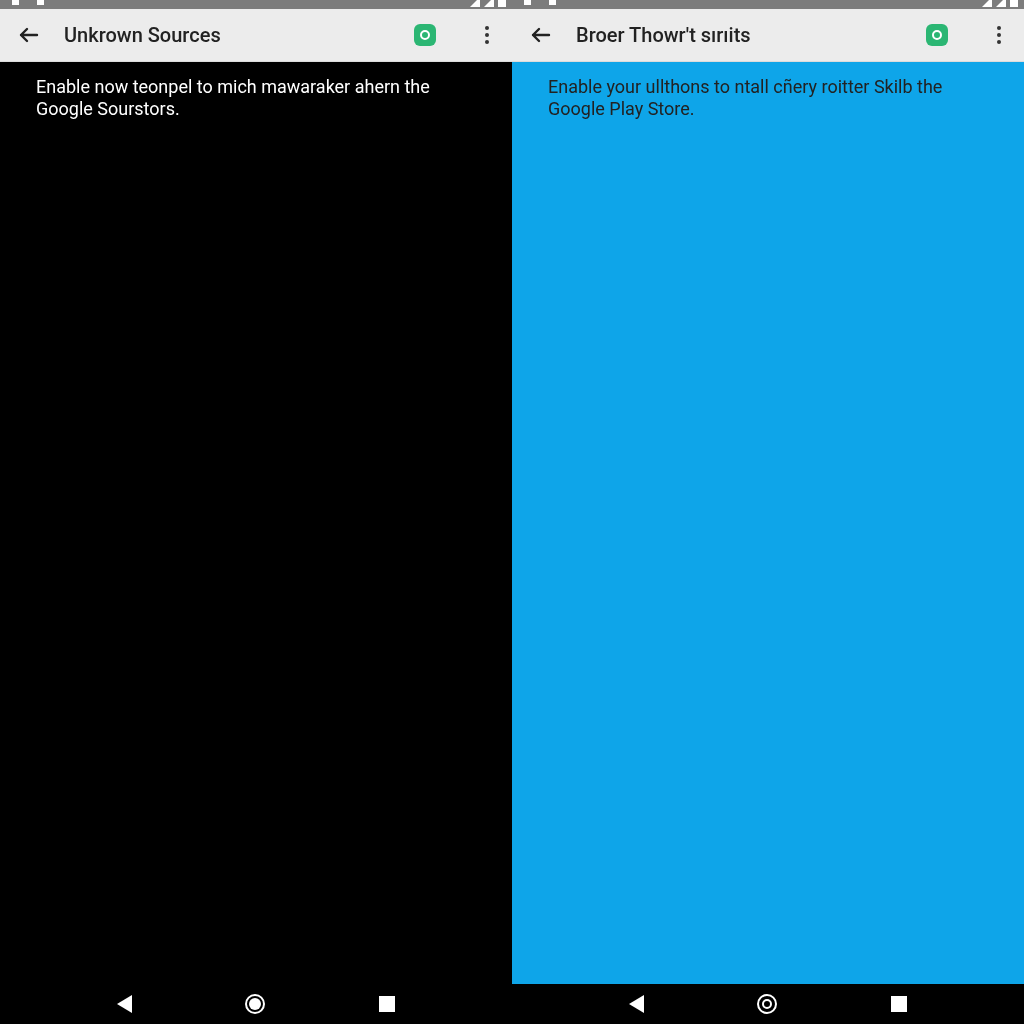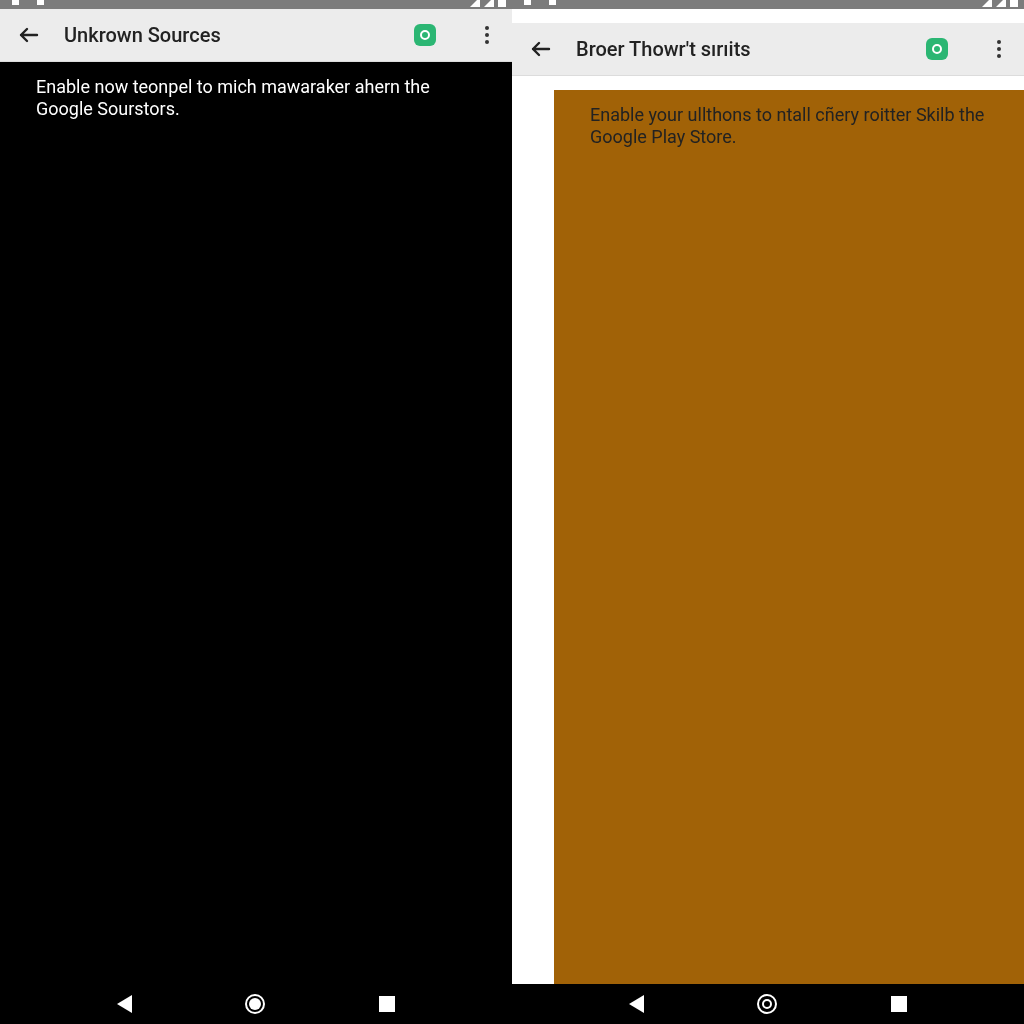--- a/index.html
+++ b/index.html
@@ -52,21 +52,21 @@
   .dots span { width:4px; height:4px; background:#333; border-radius:50%; }
 
   svg.arrow path { stroke: #222; stroke-width: 2.4; fill: none; stroke-linecap: round; stroke-linejoin: round; }
 
   
   .content {
     flex: 1;
     padding: 14px 36px;
   }
   .pane.dark .content { background: #000; color: #fff; }
-  .pane.light .content { background: #a16207; color: #222; margin-left: 42px; }
+  .pane.light .content { background: #0ea5e9; color: #222; }
   .desc { font-size: 18px; line-height: 22px; font-weight: 400; }
 
   
   .navbar {
     position: absolute; bottom: 0; left: 0; right: 0;
     height: 40px; background: #000;
     display:flex; align-items:center; justify-content:space-around;
     padding: 0 60px;
   }
   .nav-tri {
@@ -74,21 +74,21 @@
     border-right: 15px solid #fff;
   }
   .nav-circle {
     width: 20px; height: 20px; border: 2px solid #fff; border-radius: 50%;
     display:flex; align-items:center; justify-content:center;
   }
   .nav-circle .inner { width: 12px; height: 12px; background:#fff; border-radius:50%; }
   .pane.light .nav-circle .inner { background: transparent; border: 2px solid #fff; width:10px; height:10px; }
   .nav-sq { width: 16px; height: 16px; background: #fff; }
 
-  .pane.light { background:#fff;gap:14px; }
+  .pane.light { background:#fff; }
   .pane.dark { background:#000; }
 </style>
 </head>
 <body>
 
 <div class="container">
 
   <div class="pane dark">
     <div class="statusbar">
       <div class="sb-icons-left">

